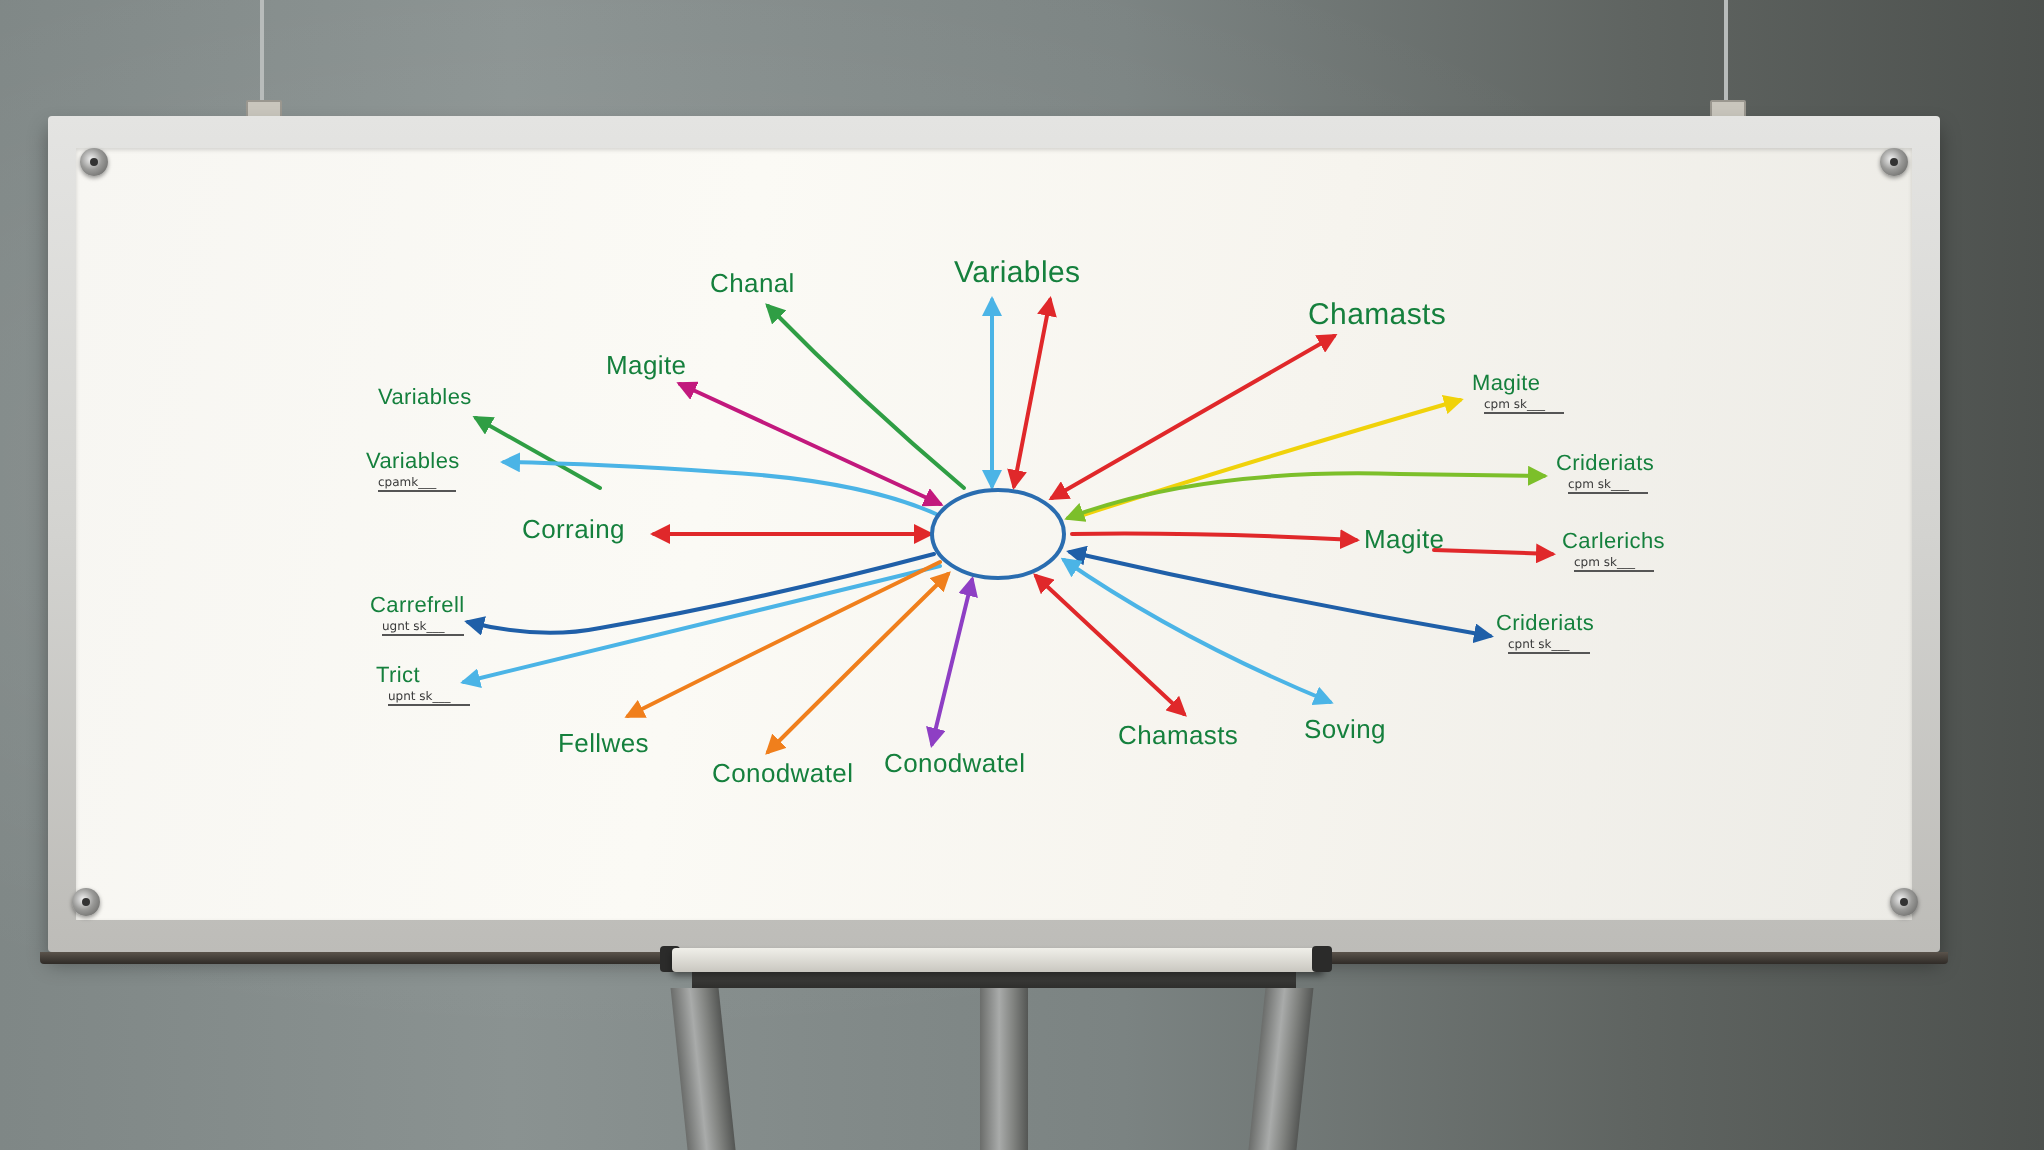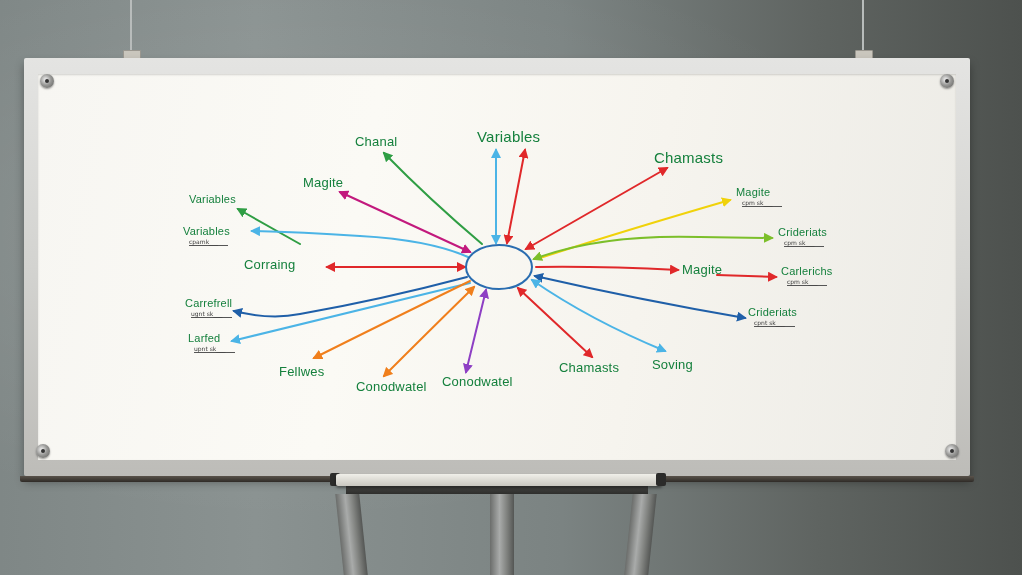--- a/index.html
+++ b/index.html
@@ -229,28 +229,28 @@
     <div class="node-label large" style="left: 477px; top: 128px;">Variables</div>
     <div class="node-label large" style="left: 654px; top: 149px;">Chamasts</div>
     <div class="node-label medium" style="left: 303px; top: 175px;">Magite</div>
     <div class="node-label small" style="left: 189px; top: 193px;">Variables</div>
     <div class="node-label small" style="left: 183px; top: 225px;">Variables</div>
     <div class="sub-label" style="left: 189px; top: 238px;">cpamk___</div>
     <div class="node-label small" style="left: 736px; top: 186px;">Magite</div>
     <div class="sub-label" style="left: 742px; top: 199px;">cpm sk___</div>
     <div class="node-label small" style="left: 778px; top: 226px;">Crideriats</div>
     <div class="sub-label" style="left: 784px; top: 239px;">cpm sk___</div>
-    <div class="node-label medium" style="left: 244px; top: 257px;">Corraing</div>
+    <div class="node-label medium" style="left: 261px; top: 257px;">Corraing</div>
     <div class="node-label medium" style="left: 682px; top: 262px;">Magite</div>
     <div class="node-label small" style="left: 781px; top: 265px;">Carlerichs</div>
     <div class="sub-label" style="left: 787px; top: 278px;">cpm sk___</div>
     <div class="node-label small" style="left: 185px; top: 297px;">Carrefrell</div>
     <div class="sub-label" style="left: 191px; top: 310px;">ugnt sk___</div>
     <div class="node-label small" style="left: 748px; top: 306px;">Crideriats</div>
     <div class="sub-label" style="left: 754px; top: 319px;">cpnt sk___</div>
-    <div class="node-label small" style="left: 188px; top: 332px;">Larfed</div>
+    <div class="node-label small" style="left: 188px; top: 332px;">Trict</div>
     <div class="sub-label" style="left: 194px; top: 345px;">upnt sk___</div>
     <div class="node-label medium" style="left: 279px; top: 364px;">Fellwes</div>
     <div class="node-label medium" style="left: 356px; top: 379px;">Conodwatel</div>
     <div class="node-label medium" style="left: 442px; top: 374px;">Conodwatel</div>
     <div class="node-label medium" style="left: 559px; top: 360px;">Chamasts</div>
     <div class="node-label medium" style="left: 652px; top: 357px;">Soving</div>
   </div>
 
 </body></html>

